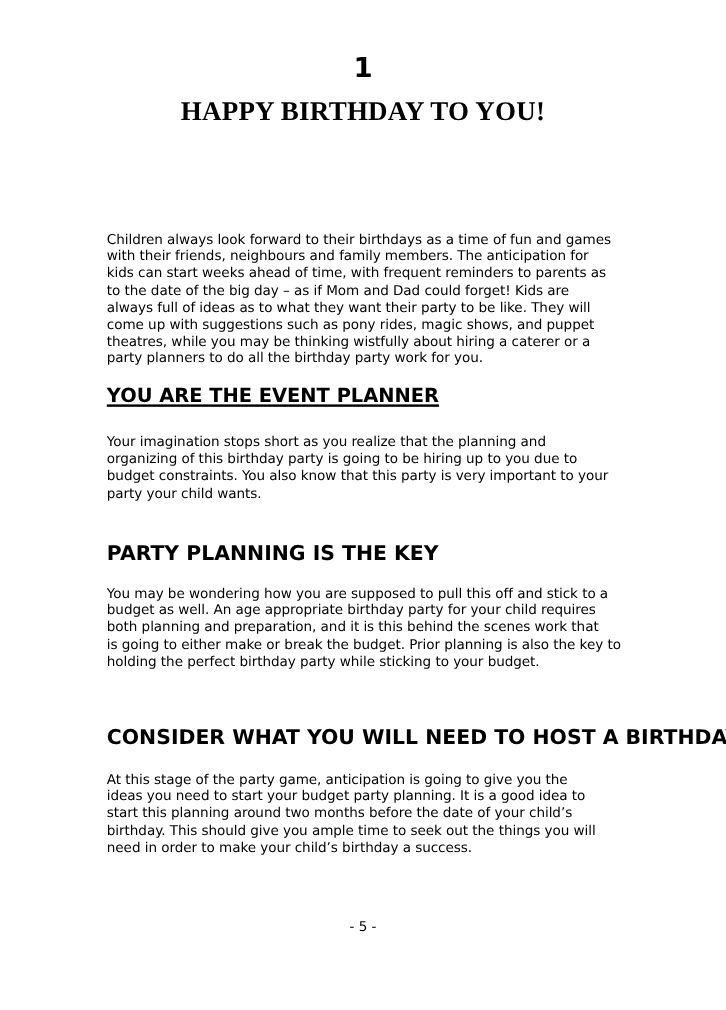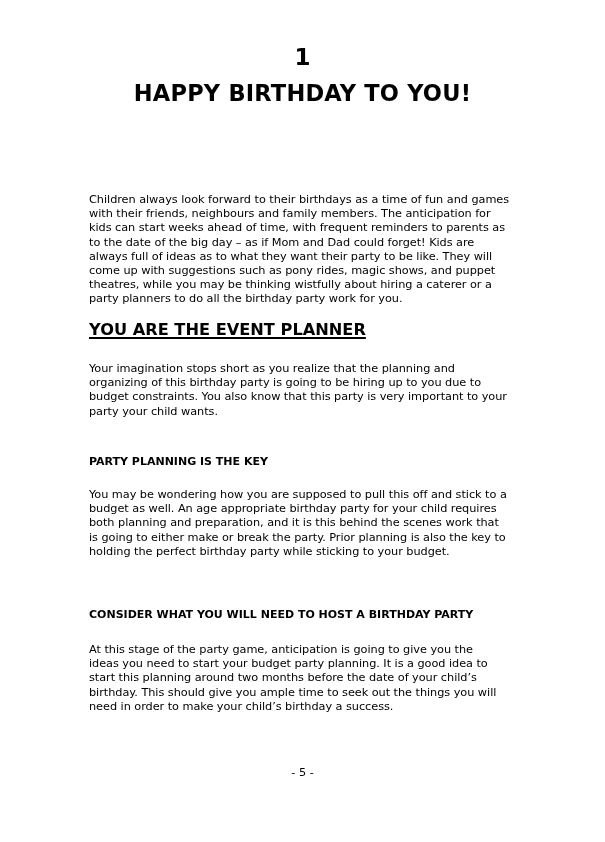--- a/index.html
+++ b/index.html
@@ -32,20 +32,21 @@
     }
     .chapter-title {
       position: absolute;
       left: 0; width: 605px;
       top: 79px;
       text-align: center;
       font-weight: bold;
       font-size: 22.5px;
       line-height: 28px;
       letter-spacing: 0.2px;
+      font-family: Liberation Serif, serif;
     }
     .para {
       position: absolute;
       left: 89px;
       width: 440px;
       margin: 0;
       font-size: 11.3px;
       line-height: 14.2px;
       letter-spacing: -0.05px;
     }
@@ -62,21 +63,21 @@
       line-height: 20px;
       text-decoration: underline;
       text-decoration-thickness: 1.5px;
       text-underline-offset: 2px;
       white-space: nowrap;
     }
     .h3 {
       position: absolute;
       left: 89px;
       font-weight: bold;
-      font-size: 11px;
+      font-size: 17px;
       line-height: 14px;
       white-space: nowrap;
     }
     .page-number {
       position: absolute;
       left: 0; width: 605px;
       top: 766px;
       text-align: center;
       font-size: 11.3px;
       line-height: 14px;
@@ -109,21 +110,21 @@
     <span class="line">budget constraints. You also know that this party is very important to your</span>
     <span class="line">party your child wants.</span>
   </p>
 
   <div class="h3" style="top:455px;">PARTY PLANNING IS THE KEY</div>
 
   <p class="para" style="top:488px;">
     <span class="line">You may be wondering how you are supposed to pull this off and stick to a</span>
     <span class="line">budget as well. An age appropriate birthday party for your child requires</span>
     <span class="line">both planning and preparation, and it is this behind the scenes work that</span>
-    <span class="line">is going to either make or break the party. Prior planning is also the key to</span>
+    <span class="line">is going to either make or break the budget. Prior planning is also the key to</span>
     <span class="line">holding the perfect birthday party while sticking to your budget.</span>
   </p>
 
   <div class="h3" style="top:608px;">CONSIDER WHAT YOU WILL NEED TO HOST A BIRTHDAY PARTY</div>
 
   <p class="para" style="top:643px;">
     <span class="line">At this stage of the party game, anticipation is going to give you the</span>
     <span class="line">ideas you need to start your budget party planning. It is a good idea to</span>
     <span class="line">start this planning around two months before the date of your child’s</span>
     <span class="line">birthday. This should give you ample time to seek out the things you will</span>

